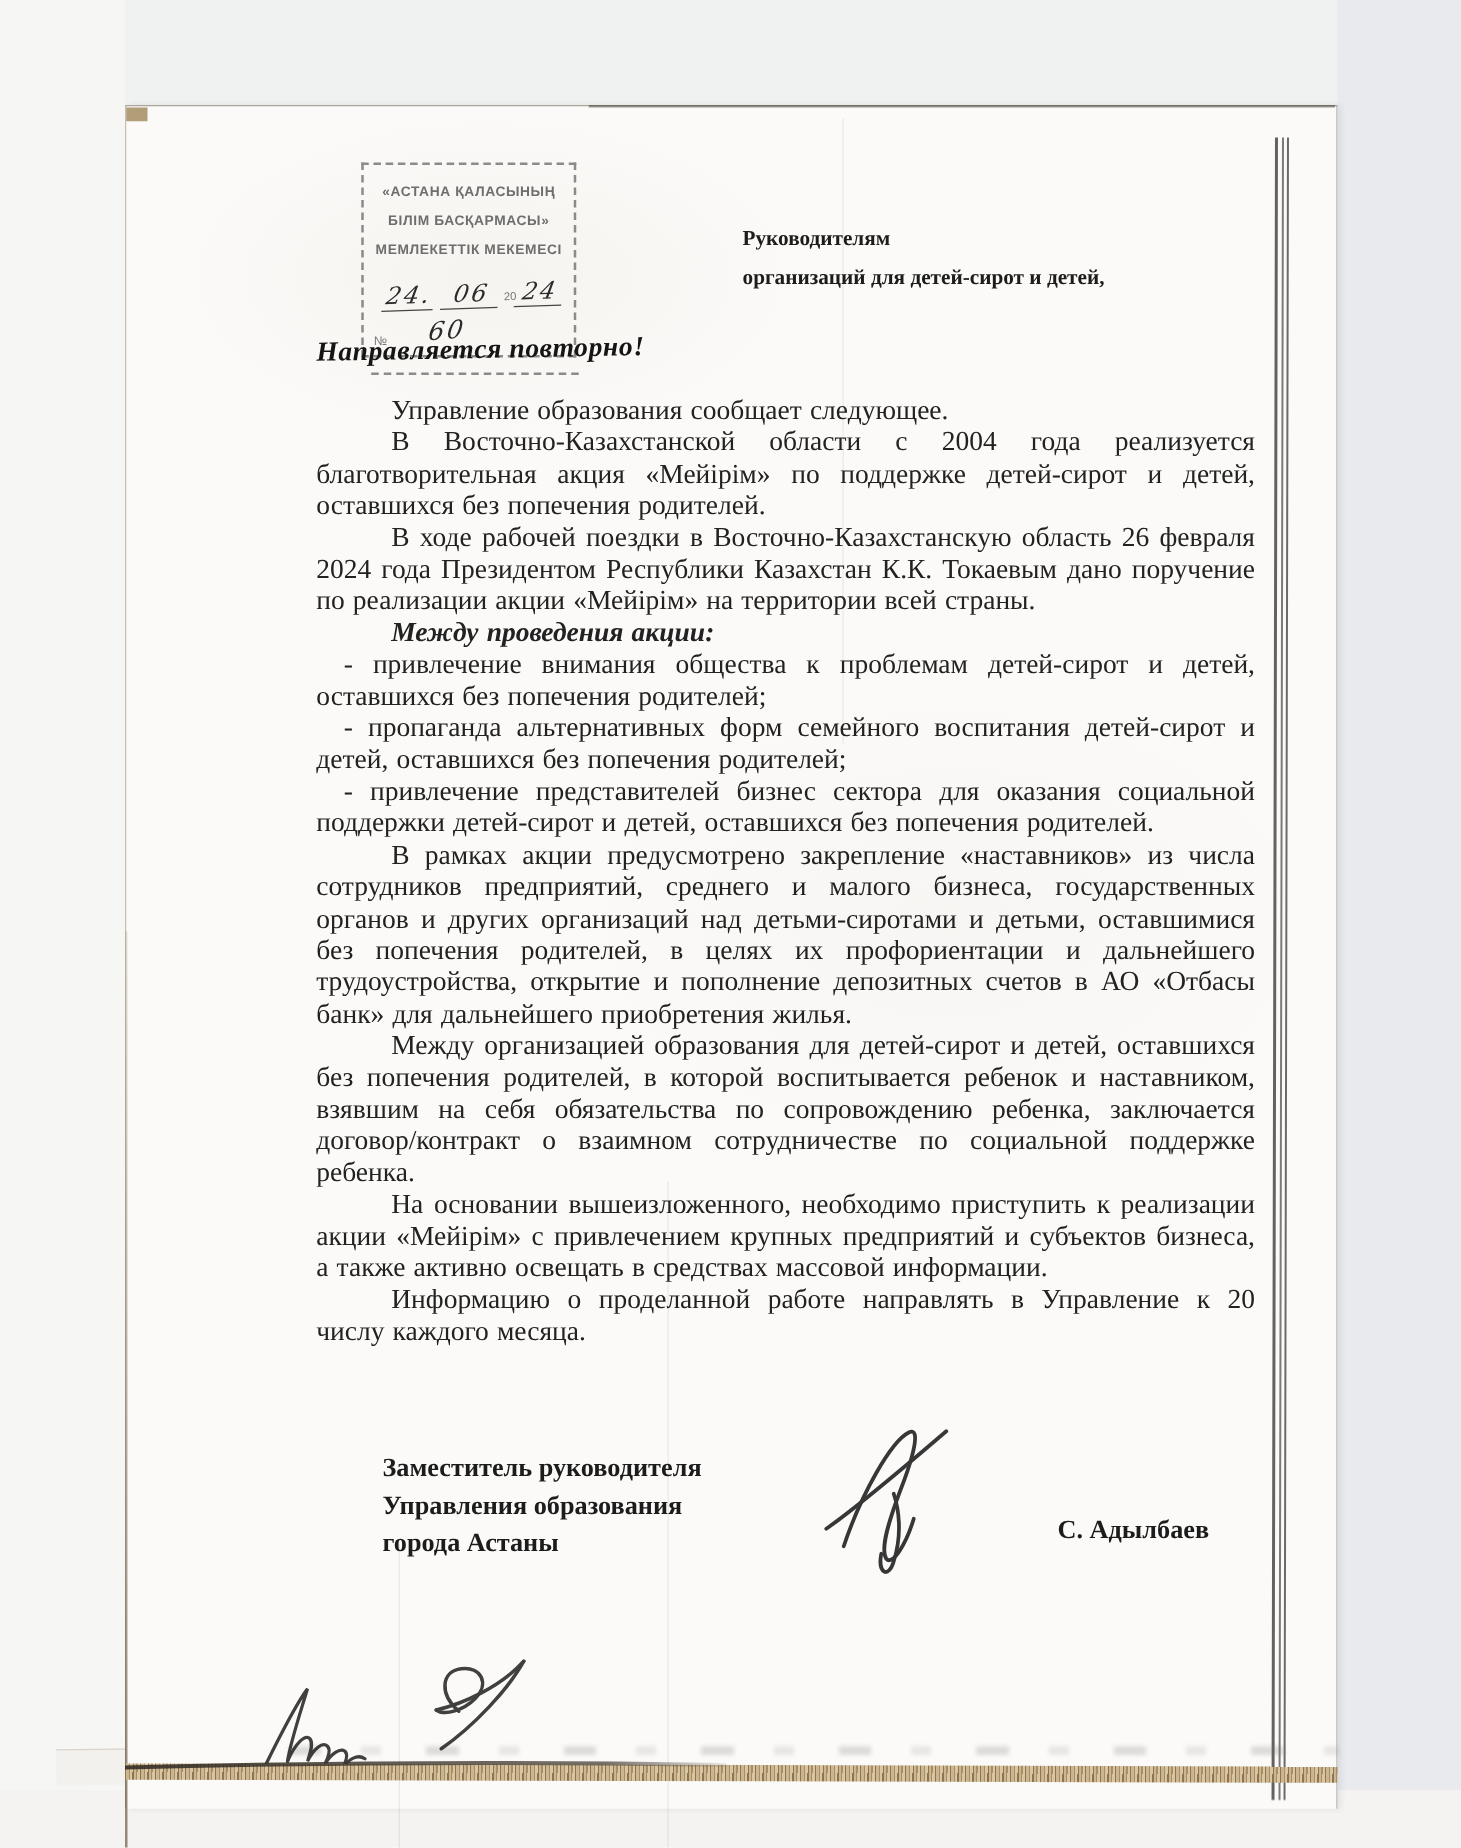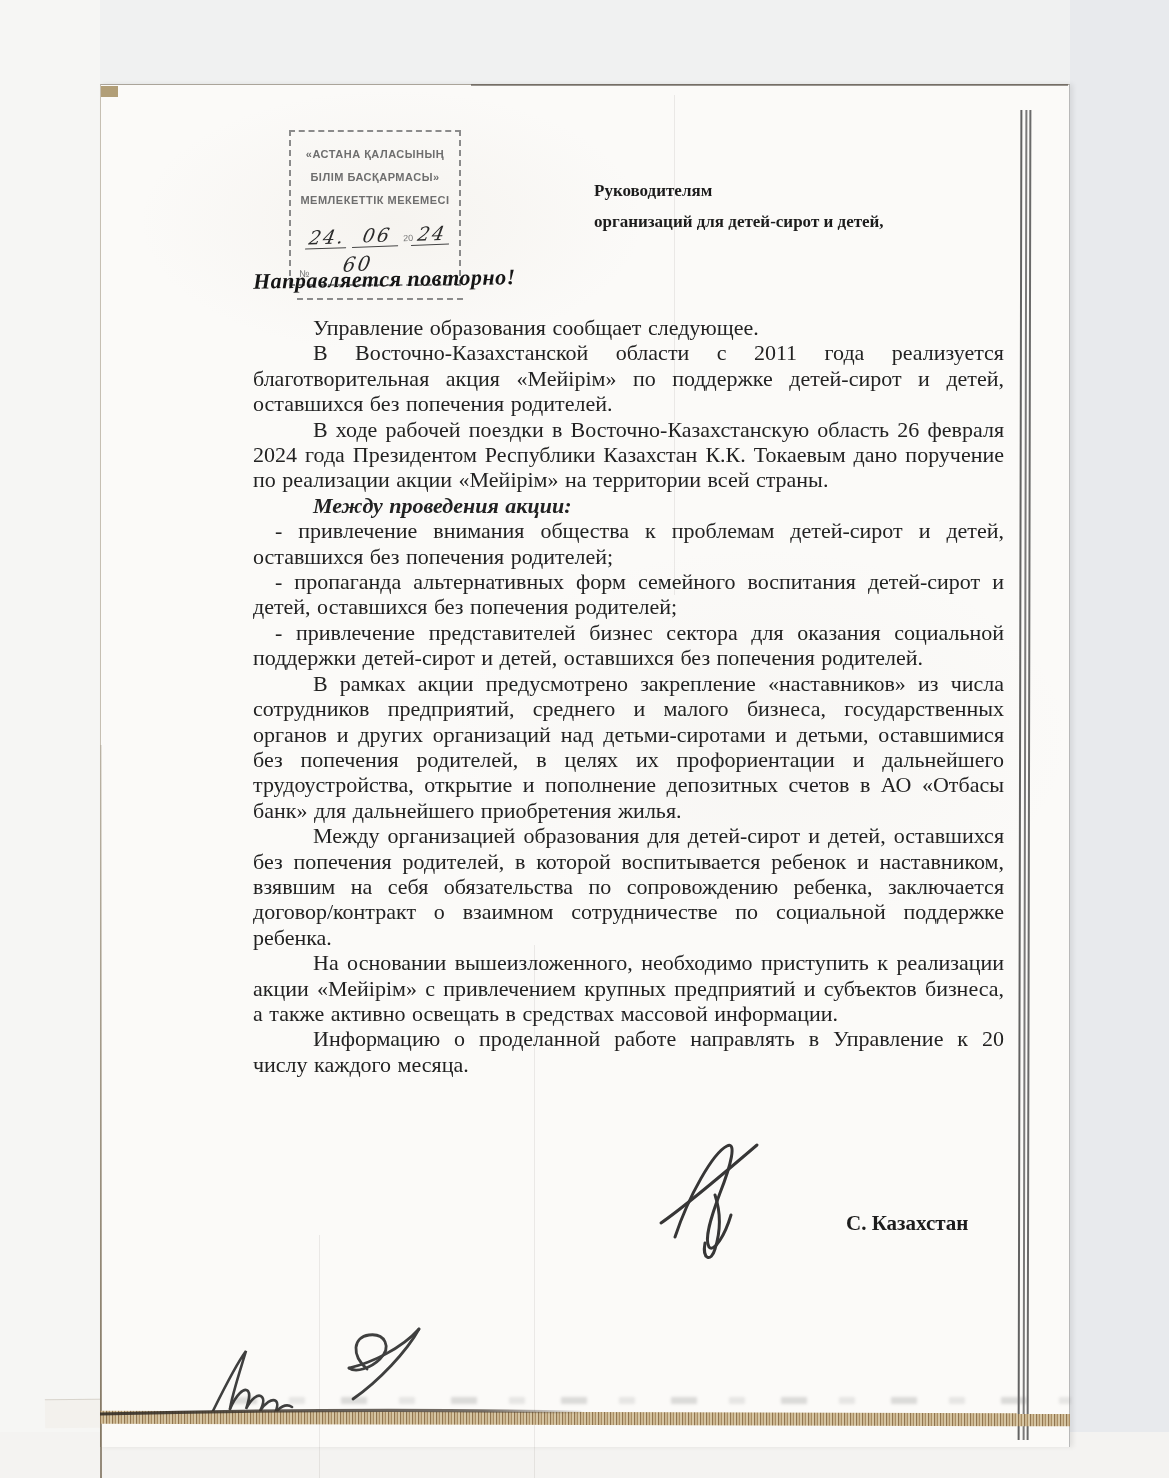--- a/index.html
+++ b/index.html
@@ -159,41 +159,46 @@
   <div class="resend">Направляется повторно!</div>
   <div class="resend-underline"></div>
 
   <div class="recipient">
     <div>Руководителям</div>
     <div>организаций для детей-сирот и детей,</div>
   </div>
 
   <div class="body-text">
     <p class="ind">Управление образования сообщает следующее.</p>
-    <p class="ind">В Восточно-Казахстанской области с 2011 года реализуется благотворительная акция «Мейірім» по поддержке детей-сирот и детей, оставшихся без попечения родителей.</p>
+    <p class="ind">В Восточно-Казахстанской области с 2004 года реализуется благотворительная акция «Мейірім» по поддержке детей-сирот и детей, оставшихся без попечения родителей.</p>
     <p class="ind">В ходе рабочей поездки в Восточно-Казахстанскую область 26 февраля 2024 года Президентом Республики Казахстан К.К. Токаевым дано поручение по реализации акции «Мейірім» на территории всей страны.</p>
     <p class="goal">Между проведения акции:</p>
     <p class="bullet">- привлечение внимания общества к проблемам детей-сирот и детей, оставшихся без попечения родителей;</p>
     <p class="bullet">- пропаганда альтернативных форм семейного воспитания детей-сирот и детей, оставшихся без попечения родителей;</p>
     <p class="bullet">- привлечение представителей бизнес сектора для оказания социальной поддержки детей-сирот и детей, оставшихся без попечения родителей.</p>
     <p class="ind">В рамках акции предусмотрено закрепление «наставников» из числа сотрудников предприятий, среднего и малого бизнеса, государственных органов и других организаций над детьми-сиротами и детьми, оставшимися без попечения родителей, в целях их профориентации и дальнейшего трудоустройства, открытие и пополнение депозитных счетов в АО «Отбасы банк» для дальнейшего приобретения жилья.</p>
     <p class="ind">Между организацией образования для детей-сирот и детей, оставшихся без попечения родителей, в которой воспитывается ребенок и наставником, взявшим на себя обязательства по сопровождению ребенка, заключается договор/контракт о взаимном сотрудничестве по социальной поддержке ребенка.</p>
     <p class="ind">На основании вышеизложенного, необходимо приступить к реализации акции «Мейірім» с привлечением крупных предприятий и субъектов бизнеса, а также активно освещать в средствах массовой информации.</p>
     <p class="ind">Информацию о проделанной работе направлять в Управление к 20 числу каждого месяца.</p>
   </div>
 
+  <div class="sig-block">
+    <div>Заместитель руководителя</div>
+    <div>Управления образования</div>
+    <div>города Астаны</div>
+  </div>
 
   <svg class="sig-svg" width="130" height="140" viewBox="0 0 130 140">
     <g stroke="#1c1c1c" stroke-width="3" fill="none" stroke-linecap="round" opacity="0.88">
       <path d="M22,104 C36,62 60,20 74,13 C84,8 78,32 67,60 C58,84 51,106 56,114 C61,120 72,102 78,82"></path>
       <path d="M8,90 C34,72 76,36 104,12"></path>
       <path d="M62,62 C66,74 69,94 62,116 C58,130 49,126 52,110"></path>
     </g>
   </svg>
-  <div class="sig-name">С. Казахстан</div>
+  <div class="sig-name">С. Адылбаев</div>
 
 
   <div class="ghost-smudge"></div>
 
   <svg class="hand-sig1" width="125" height="90" viewBox="0 0 125 90">
     <g stroke="#1f1f1f" stroke-width="2.6" fill="none" stroke-linecap="round" opacity="0.85">
       <path d="M4,78 C14,58 30,24 42,8 C36,28 28,52 26,66"></path>
       <path d="M26,66 C32,52 40,44 44,48 C47,52 44,60 42,66 C47,56 54,50 58,54 C61,57 58,64 56,68 C61,60 68,55 72,58 C75,61 72,68 70,72 C75,64 82,60 88,64"></path>
     </g>
   </svg>

